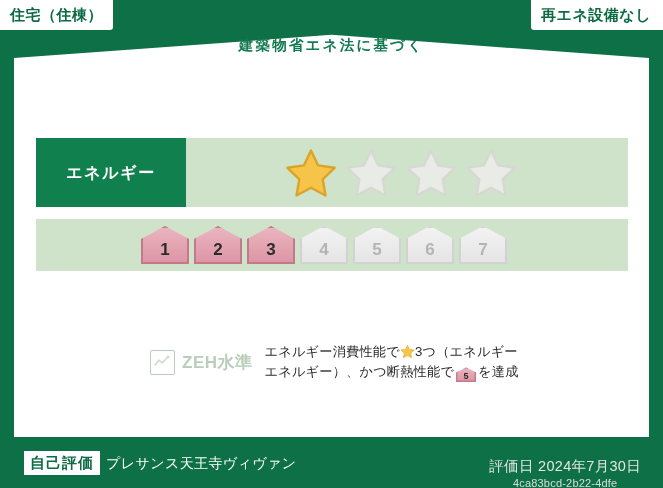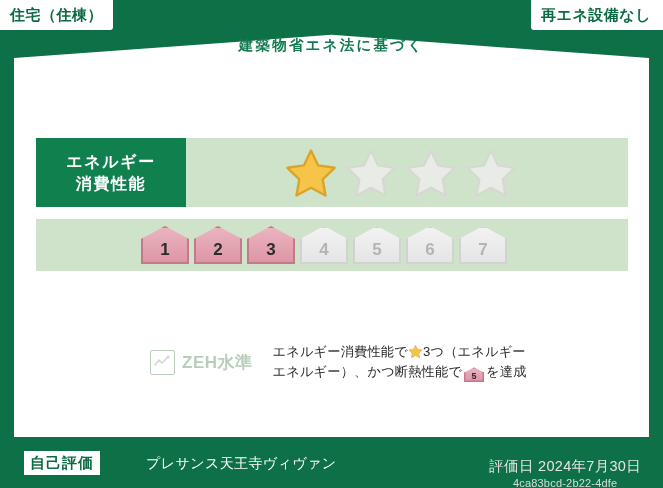--- a/index.html
+++ b/index.html
@@ -172,21 +172,21 @@
     box-shadow: inset 0 0 0 2px #d2d2d2;
   }
 
   
   .zeh {
     position: absolute;
     left: 150px;
     top: 342px;
     display: flex;
     align-items: center;
-    gap: 20px;
+    gap: 12px;
     z-index: 3;
   }
   .zeh-mark {
     display: flex;
     align-items: center;
     gap: 7px;
     opacity: 1;
   }
   .zeh-icon {
     width: 25px;
@@ -261,21 +261,20 @@
     line-height: 1;
     padding: 4px 6px 5px 6px;
     white-space: nowrap;
   }
   .building-name {
     color: #ffffff;
     font-size: 14px;
     letter-spacing: 0.4px;
     line-height: 1;
     white-space: nowrap;
-    margin-left: 40px;
   }
   .footer-right {
     text-align: center;
     color: #e5e5e5;
     padding-right: 6px;
     margin-top: 24px;
   }
   .eval-date {
     font-size: 14.5px;
     line-height: 1.1;
@@ -303,21 +302,20 @@
 
   <div class="title-block">
     <div class="title-sub">建築物省エネ法に基づく</div>
   </div>
 
   <div class="rows">
 
     <div class="metric-row energy">
       <div class="metric-name">
         <span class="nline">エネルギー</span>
-        <span class="nline">消費性能</span>
       </div>
       <div class="metric-value">
         <div class="stars" id="star-container">
             <span class="star"><svg width="52" height="52" viewBox="0 0 24 24" aria-hidden="true">
                 <polygon points="12,1.6 15.3,8.5 22.9,9.6 17.4,14.9 18.7,22.4 12,18.8 5.3,22.4 6.6,14.9 1.1,9.6 8.7,8.5" fill="#f5c449" stroke="#d9a42a" stroke-width="1.1" stroke-linejoin="round"></polygon>
               </svg></span>
             <span class="star"><svg width="52" height="52" viewBox="0 0 24 24" aria-hidden="true">
                 <polygon points="12,1.6 15.3,8.5 22.9,9.6 17.4,14.9 18.7,22.4 12,18.8 5.3,22.4 6.6,14.9 1.1,9.6 8.7,8.5" fill="#e9ebe6" stroke="#d6d9d2" stroke-width="1.1" stroke-linejoin="round"></polygon>
               </svg></span>
             <span class="star"><svg width="52" height="52" viewBox="0 0 24 24" aria-hidden="true">

